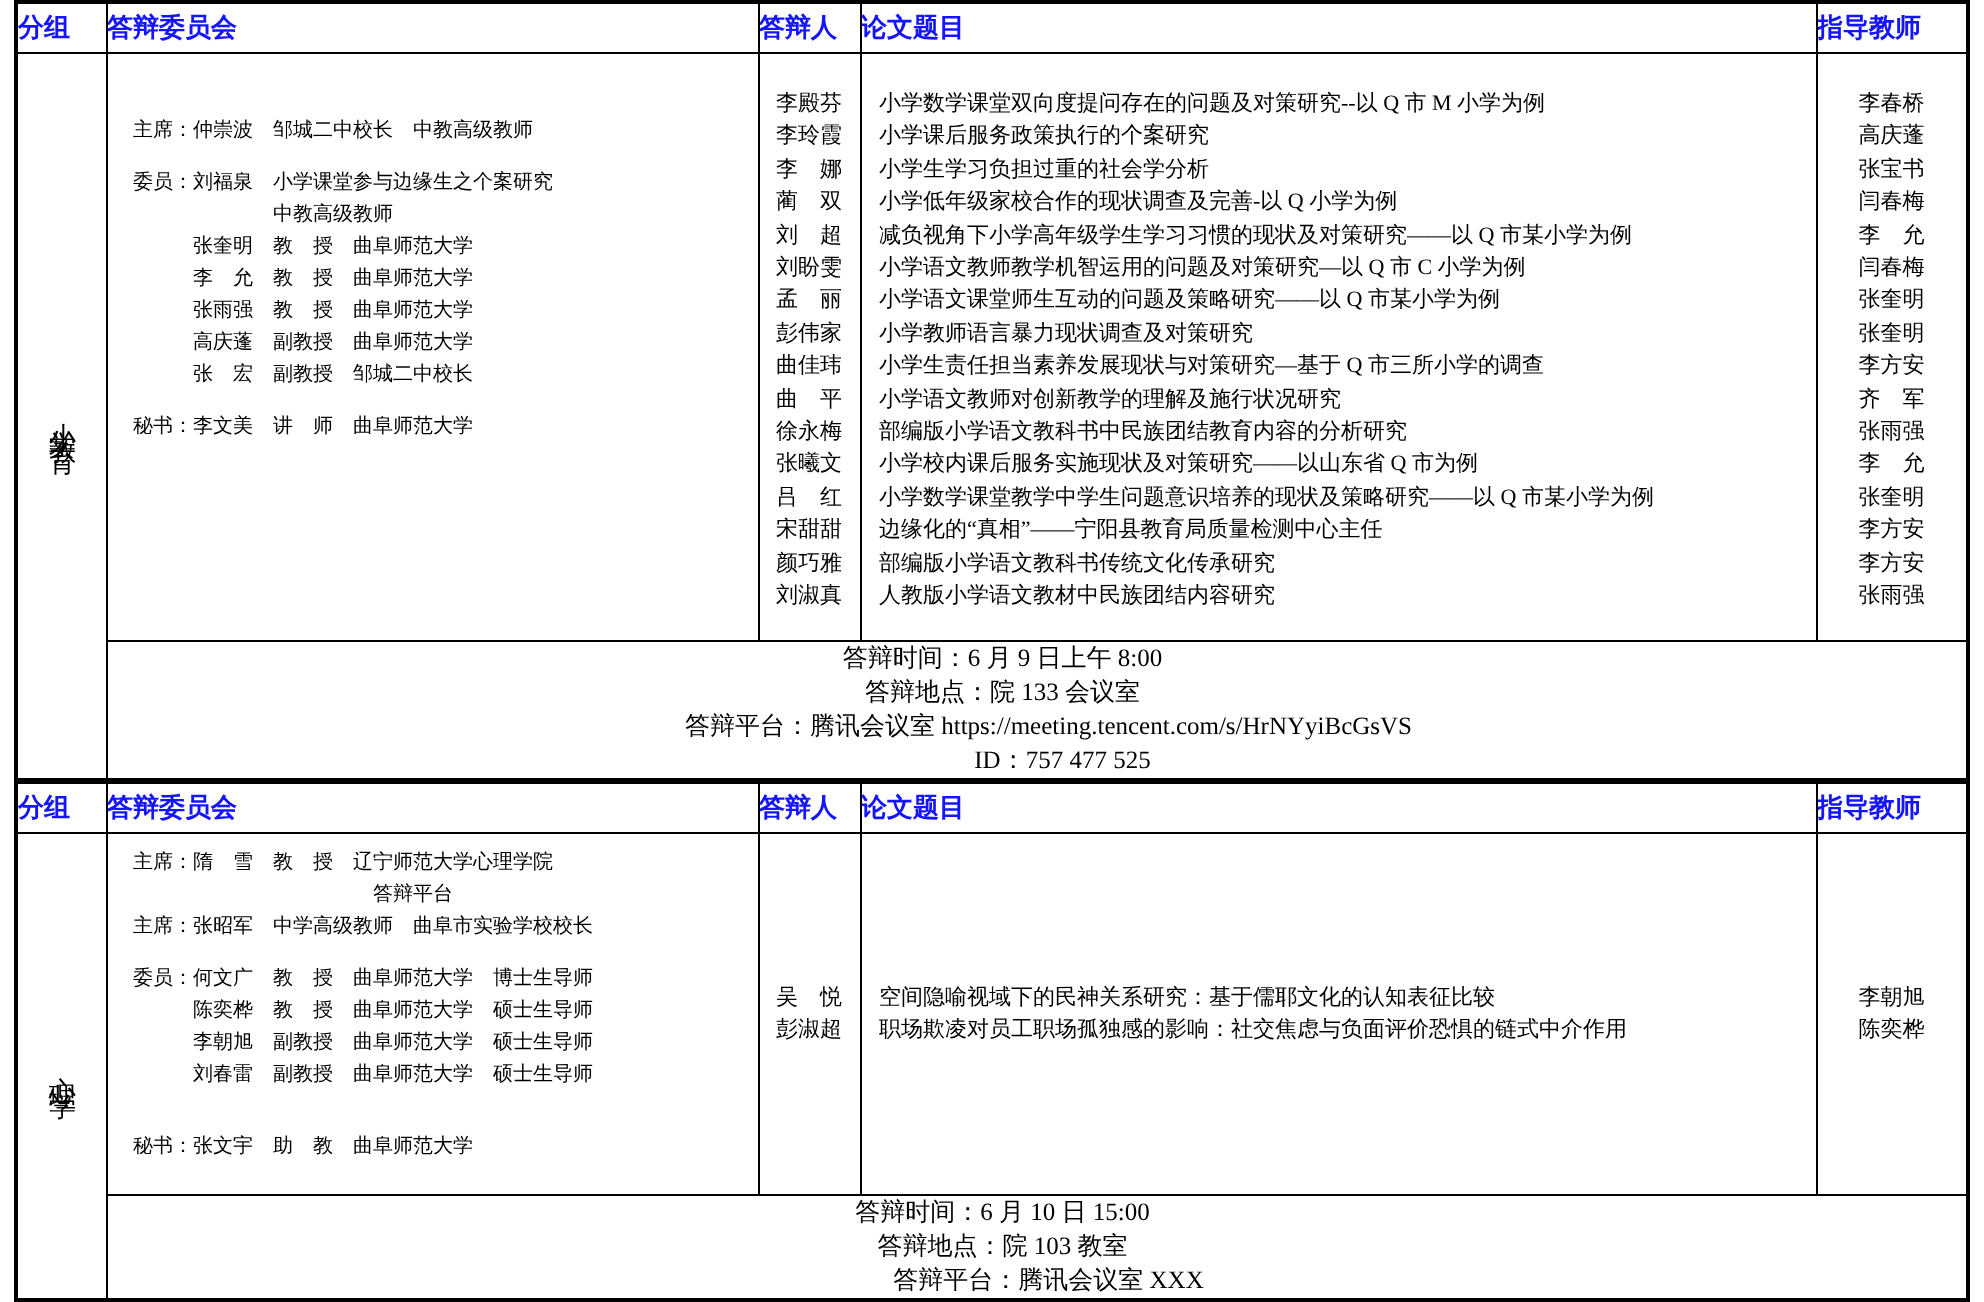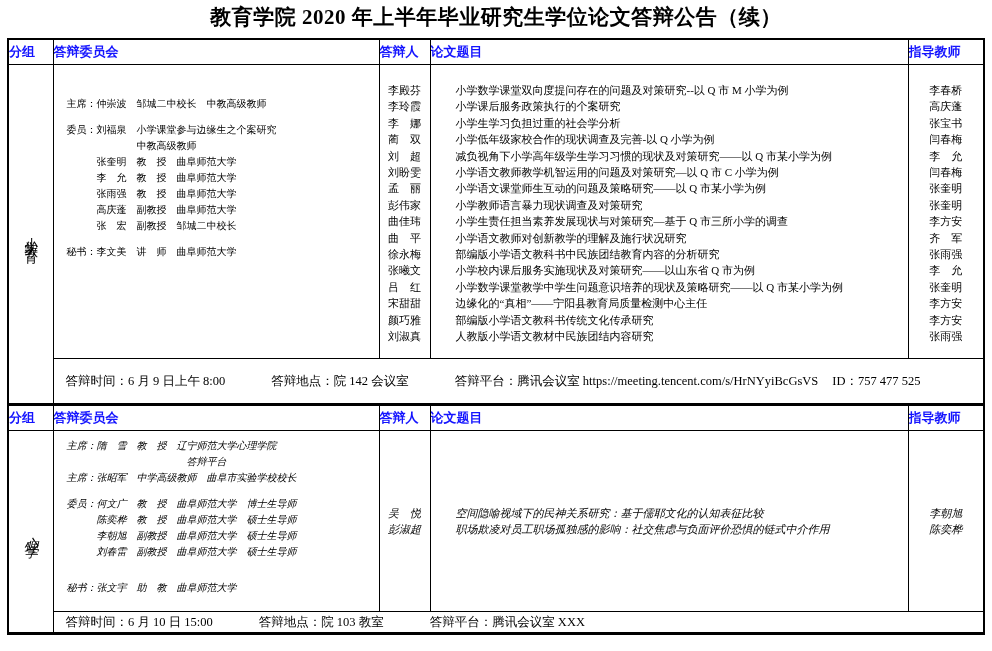--- a/index.html
+++ b/index.html
@@ -49,49 +49,48 @@
     font-weight:normal;
   }
   td.committee-cell{padding:0 4px 0 13px;}
   .committee-block{font-size:10px;}
   .committee-line{white-space:pre;line-height:16px;min-height:10px;}
   tr.main-g1 td.committee-cell .committee-block{padding-top:31px;}
   tr.main-g2 td.committee-cell{vertical-align:top;}
   tr.main-g2 td.committee-cell .committee-block{padding-top:7px;}
 
   td.defenders-cell,td.advisors-cell{text-align:center;}
-  td.titles-cell{padding-left:25px;}
+  td.titles-cell{padding-left:9px;}
   .list-block{font-size:11px;}
   tr.main-g1 .list-block{padding-top:17px;}
   .line-item{white-space:pre;line-height:16.4px;}
   tr.main-g2 td.defenders-cell,
   tr.main-g2 td.titles-cell,
   tr.main-g2 td.advisors-cell{vertical-align:middle;}
 
   tr.main-g1{height:294px;}
-  tr.main-g2{height:181px;font-style:italic;}
+  tr.main-g2{height:181px;}
 
   td.footer-cell{
     vertical-align:middle;
     padding-left:12px;
     font-size:12.5px;
   }
   tr.footer-g1{height:46px;}
   tr.footer-g2{height:22px;margin-left:32px;}
-  .footer-line{display:flex;align-items:center;white-space:pre;}
+  .footer-line{display:flex;align-items:center;white-space:pre;flex-direction:column;}
   .footer-seg{margin-right:46px;}
   .footer-seg:last-child{margin-right:0;}
   .footer-id{margin-left:14px;}
 </style>
 </head>
 <body>
 
 <div class="page">
 
-  <h1 class="title">教育学院 2020 年上半年毕业研究生学位论文答辩公告（续）</h1>
 
   <table class="defense-table">
     <colgroup>
       <col style="width:45px">
         <col style="width:326px">
         <col style="width:51px">
         <col style="width:478px">
         <col style="width:76px">
     </colgroup>
 
@@ -182,21 +181,21 @@
               <div class="line-item">李方安</div>
               <div class="line-item">张雨强</div>
             </div>
       </td>
     </tr>
 
     <tr class="footer-g1">
       <td class="footer-cell" colspan="4">
         <div class="footer-line">
           <span class="footer-seg">答辩时间：6 月 9 日上午 8:00</span>
-          <span class="footer-seg">答辩地点：院 142 会议室</span>
+          <span class="footer-seg">答辩地点：院 133 会议室</span>
           <span>答辩平台：腾讯会议室 https://meeting.tencent.com/s/HrNYyiBcGsVS</span>
           <span class="footer-id">ID：757 477 525</span>
         </div>
       </td>
     </tr>
 
     <tr class="header-row second">
       <th>分组</th>
       <th>答辩委员会</th>
       <th>答辩人</th>

